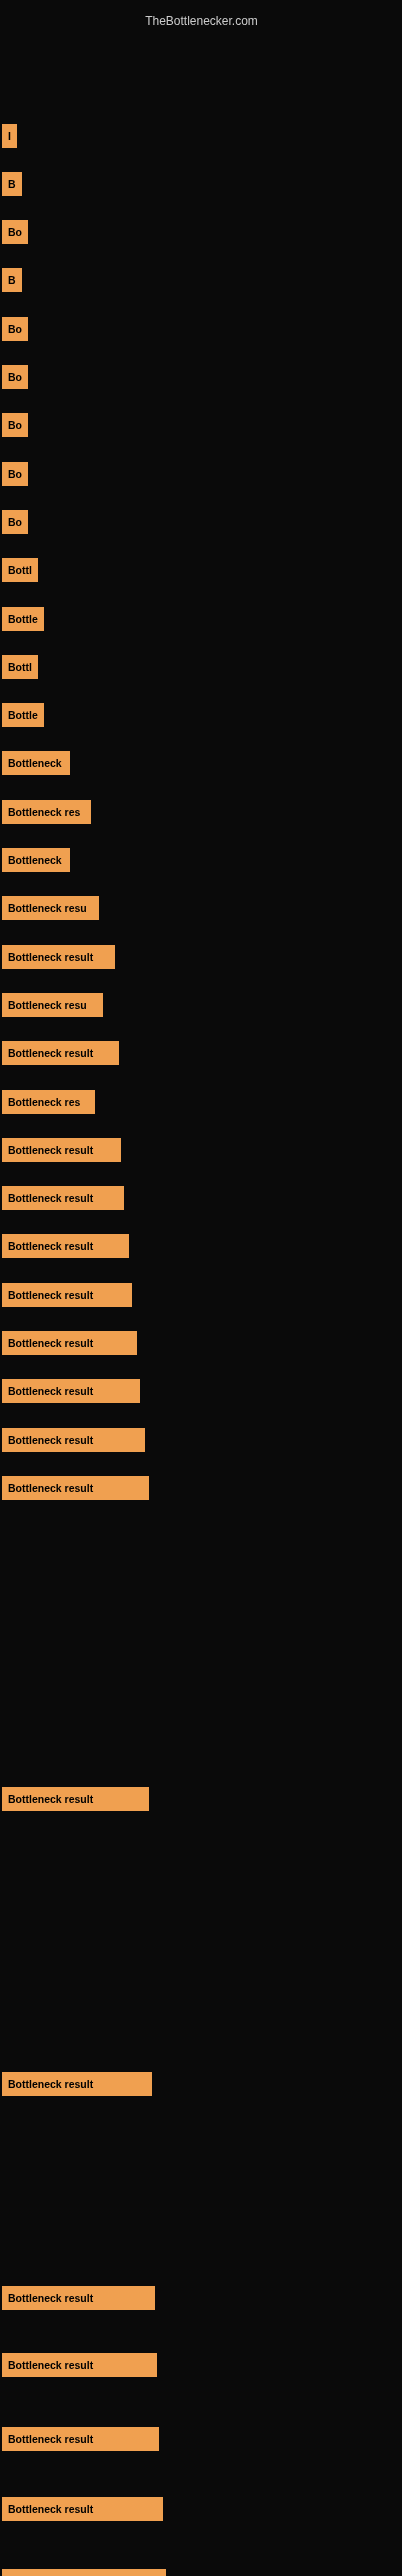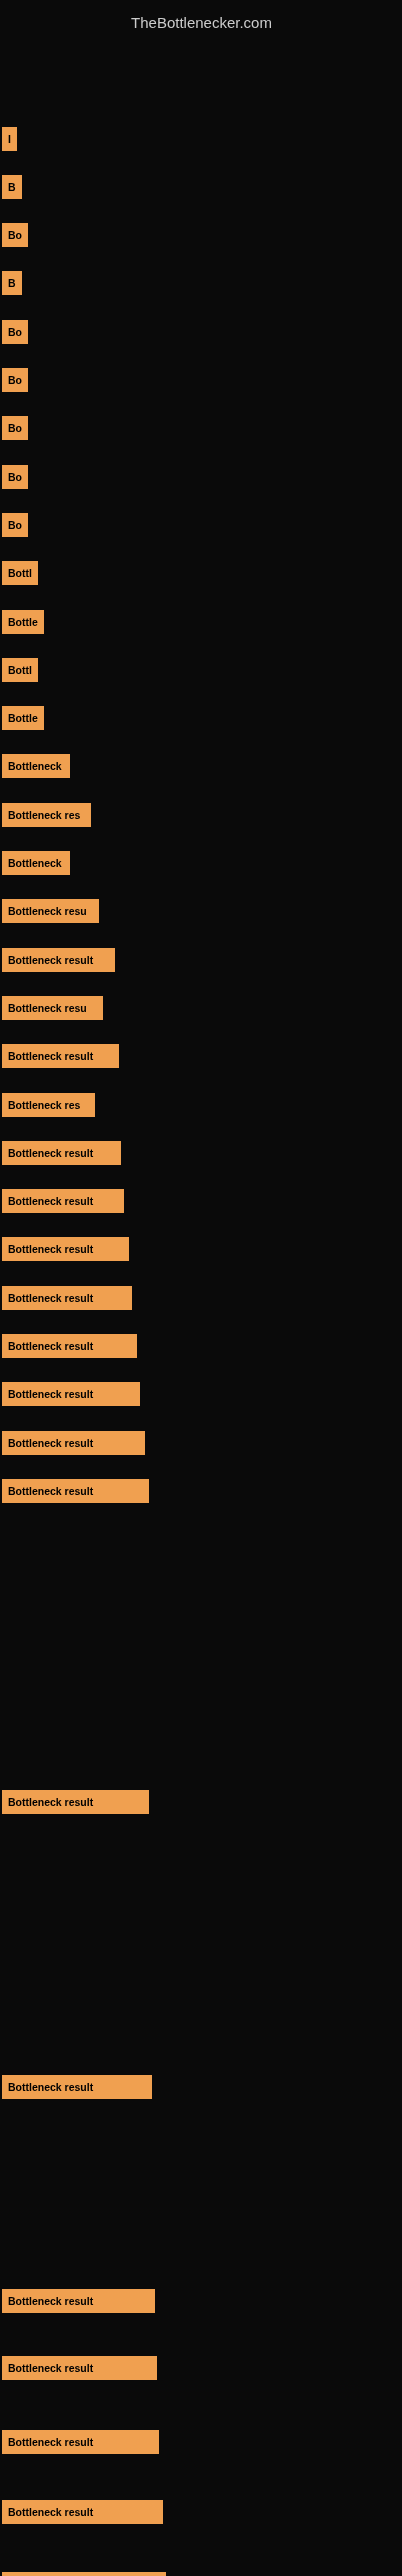--- a/index.html
+++ b/index.html
@@ -8,21 +8,21 @@
       box-sizing: border-box;
     }
     body {
       width: 403px;
       background-color: #0a0a0a;
       font-family: Arial, sans-serif;
       position: relative;
     }
     .site-title {
       color: #cccccc;
-      font-size: 15px;
+      font-size: 12px;
       text-align: center;
       padding: 6.4px 0;
       font-weight: normal;
     }
     .container {
       width: 403px;
       padding: 8px 0;
     }
     .label-box {
       background-color: #f0a050;

